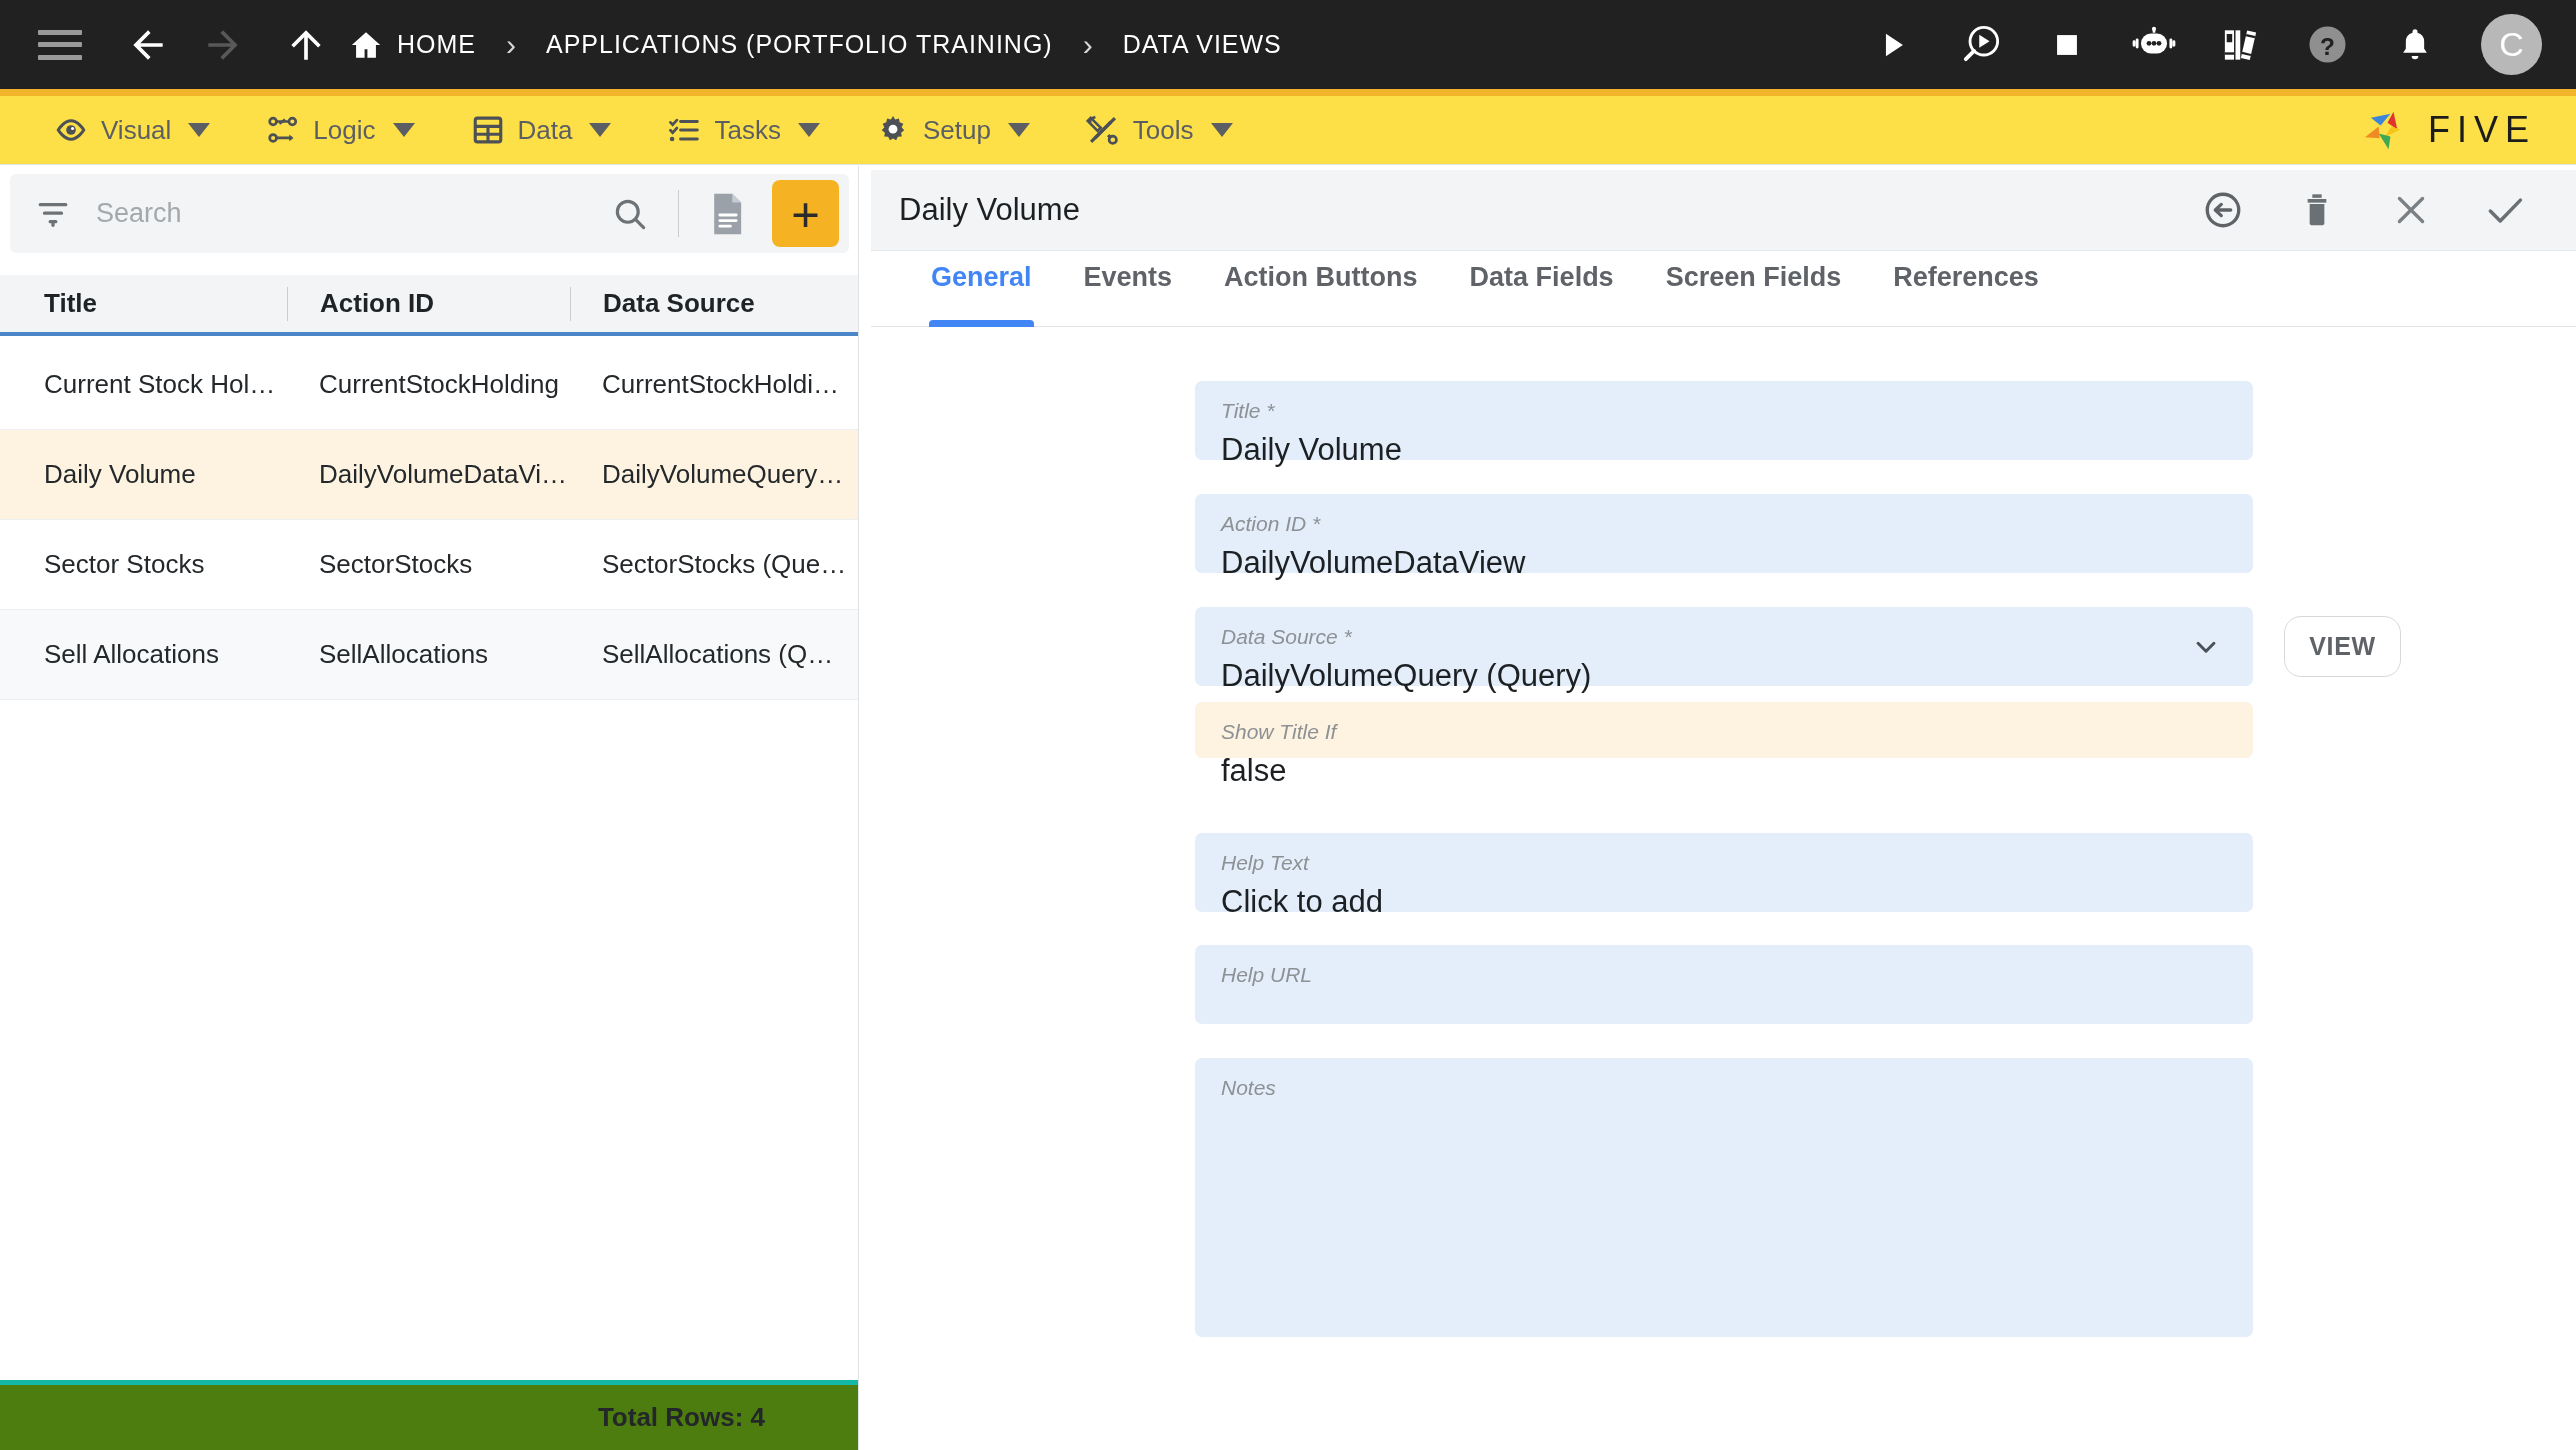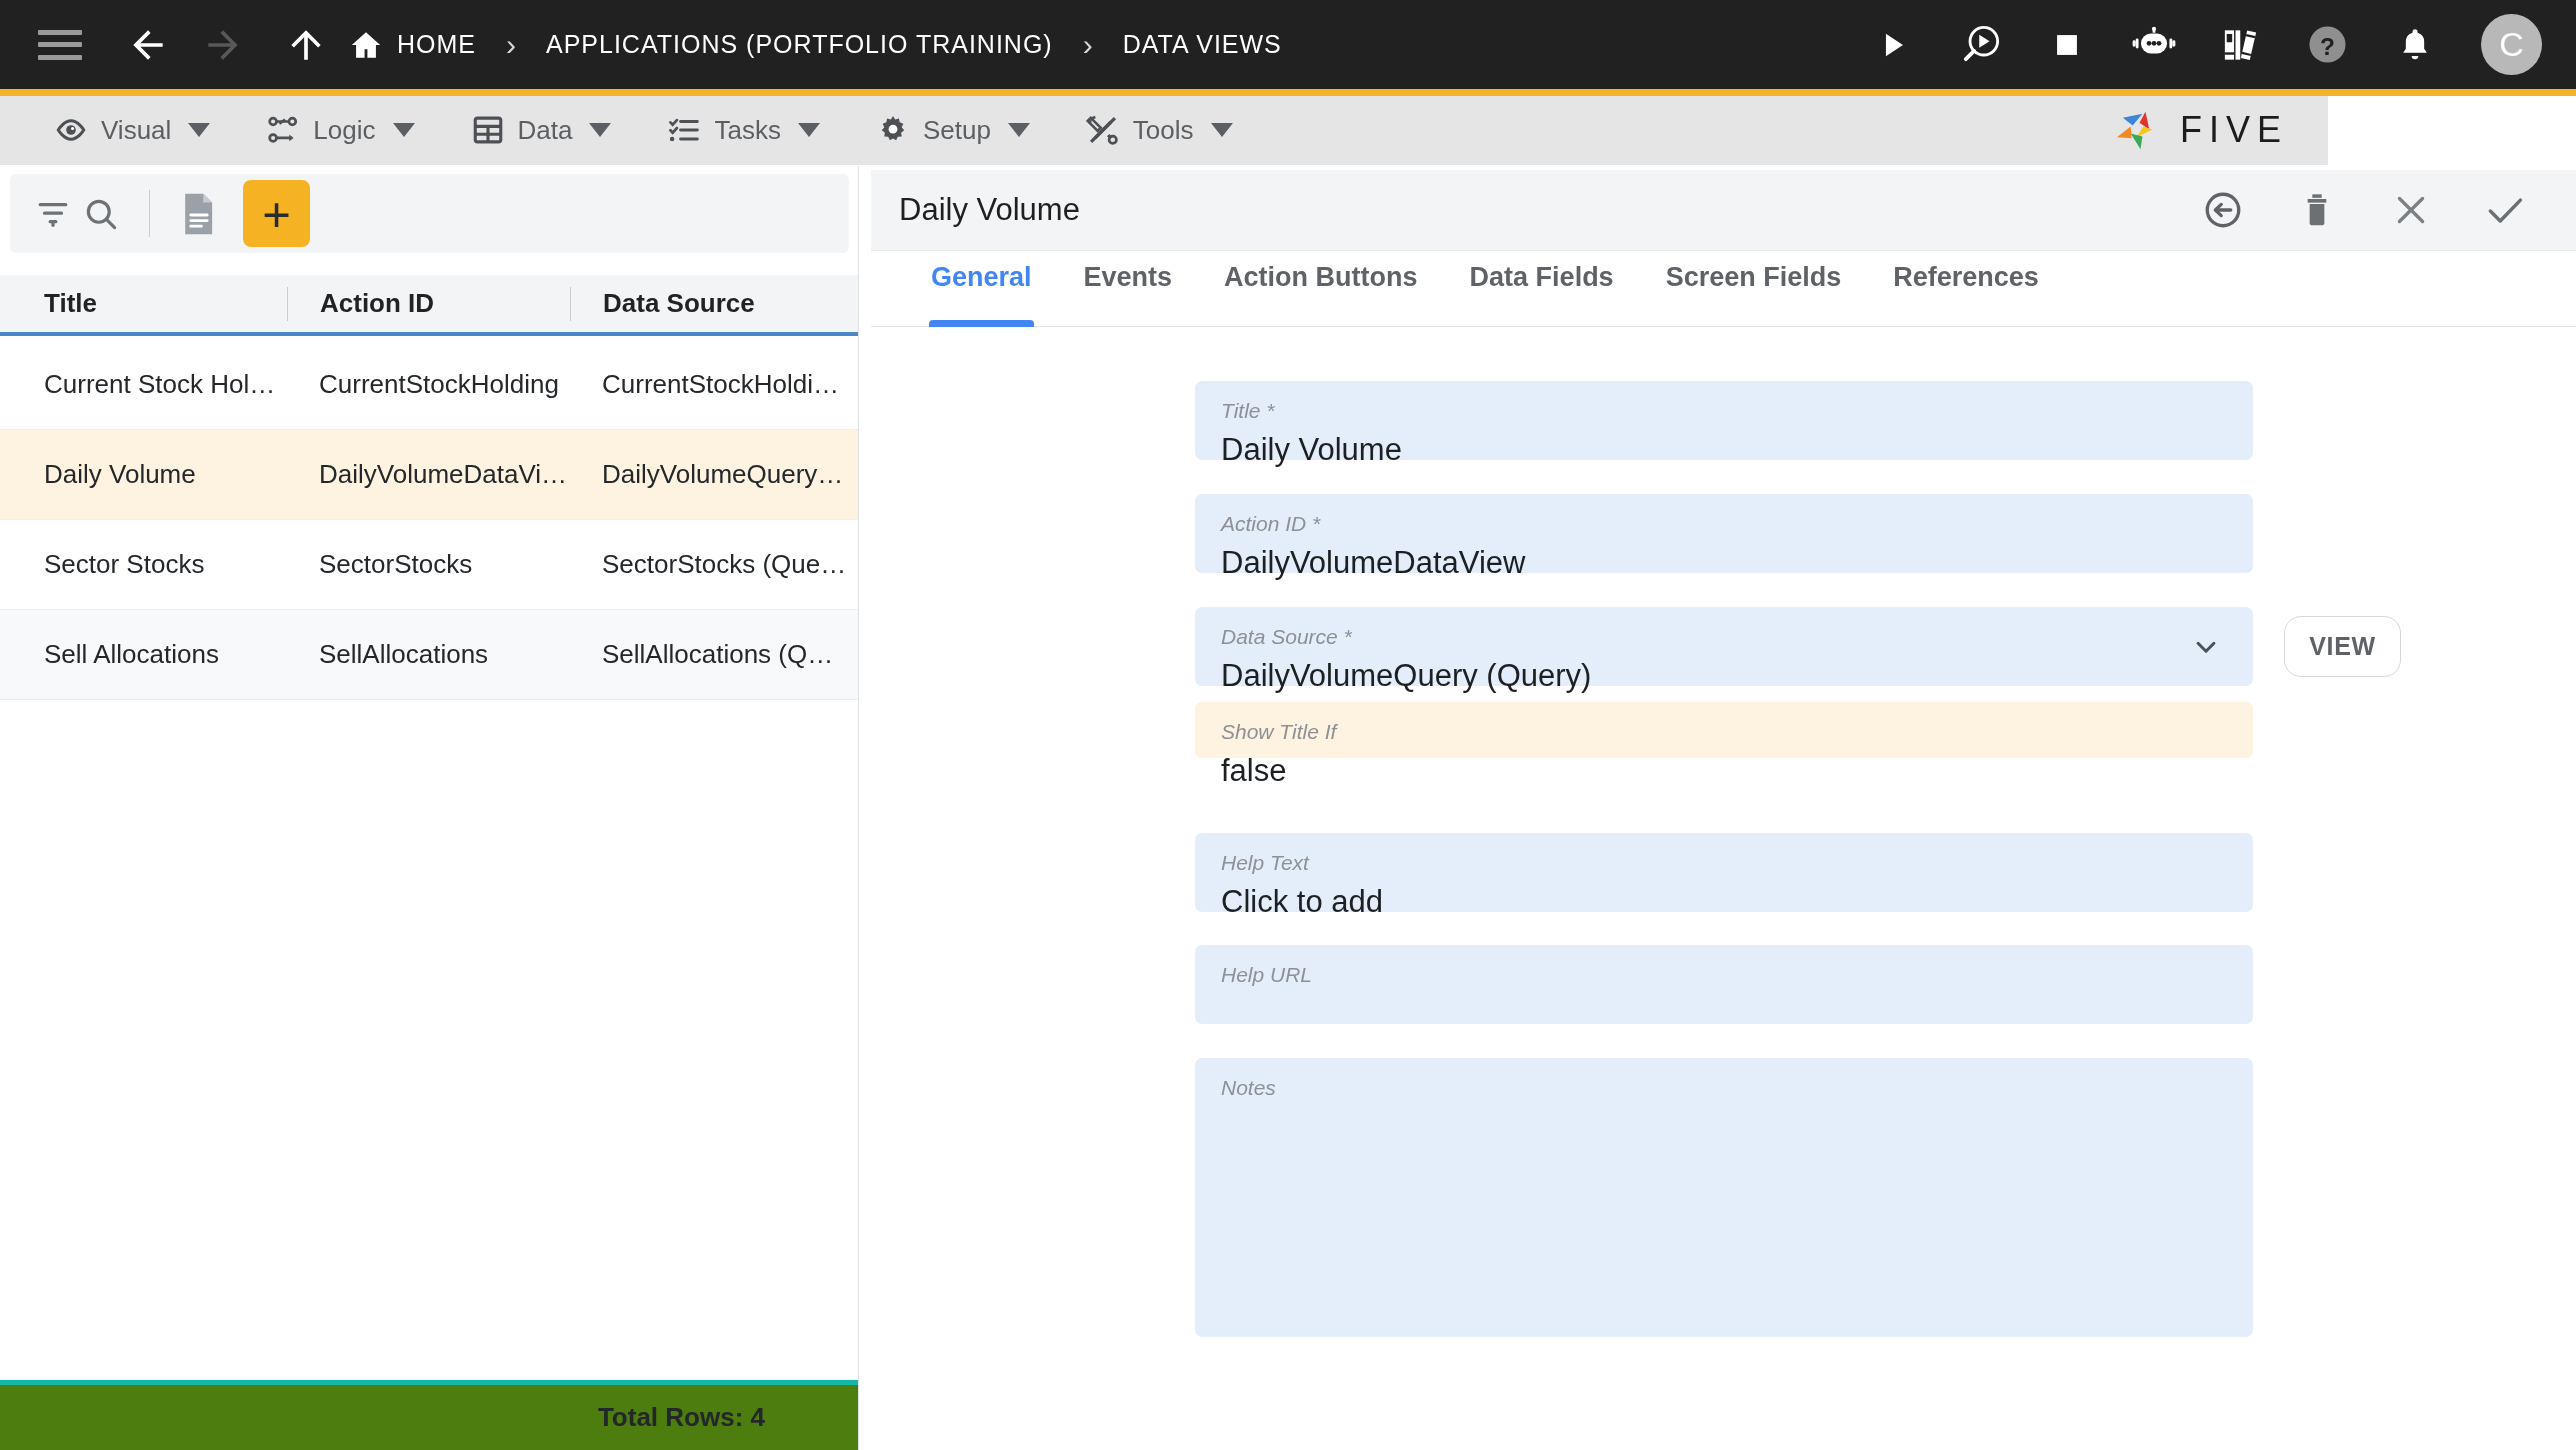--- a/index.html
+++ b/index.html
@@ -40,22 +40,22 @@
   .avatar {
     width:61px; height:61px; border-radius:50%;
     background:#b8b8b8; color:#ffffff;
     display:flex; align-items:center; justify-content:center;
     font-size:34px; font-weight:400; cursor:pointer; margin-left: 8px;
   }
 
   
   .menubar {
     position:absolute; top:96px; left:0;
-    width:2328px; height:69px;
-    background:#e5e5e5;
+    width:2576px; height:69px;
+    background:#fde047;
     display:flex; align-items:center;
     padding:0 26px 0 26px;
     border-bottom:1px solid #e2e4e7;
   }
   .menu-item {
     display:flex; align-items:center; gap:13px;
     padding: 0 28px; height:69px;
     cursor:pointer;
   }
   .menu-label { font-size:26px; color:#5b5f63; }
@@ -368,20 +368,21 @@
 
 <div class="left-panel">
 
   <div class="search-row">
     <div class="filter-icon">
       <svg width="34" height="34" viewBox="0 0 24 24">
         <path d="M3 5.4h18M6 11.4h12M10 17.4h4" stroke="#6d7276" stroke-width="2.3" stroke-linecap="round"></path>
         <path d="M12 17.4v2.6" stroke="#6d7276" stroke-width="2.3" stroke-linecap="round"></path>
       </svg>
     </div>
+    <input class="search-input" type="text" value="" placeholder="Search" style="">
     <div class="search-btn">
       <svg width="38" height="38" viewBox="0 0 24 24">
         <circle cx="10.6" cy="10.6" r="6.6" fill="none" stroke="#6d7276" stroke-width="2"></circle>
         <path d="M15.6 15.6l5 5" stroke="#6d7276" stroke-width="2" stroke-linecap="round"></path>
       </svg>
     </div>
     <div class="vdiv"></div>
     <div class="doc-btn">
       <svg width="40" height="46" viewBox="0 0 24 28">
         <path d="M3.6 1.6h11l5.4 5.4v19.4H3.6z" fill="#9aa1a8"></path>

